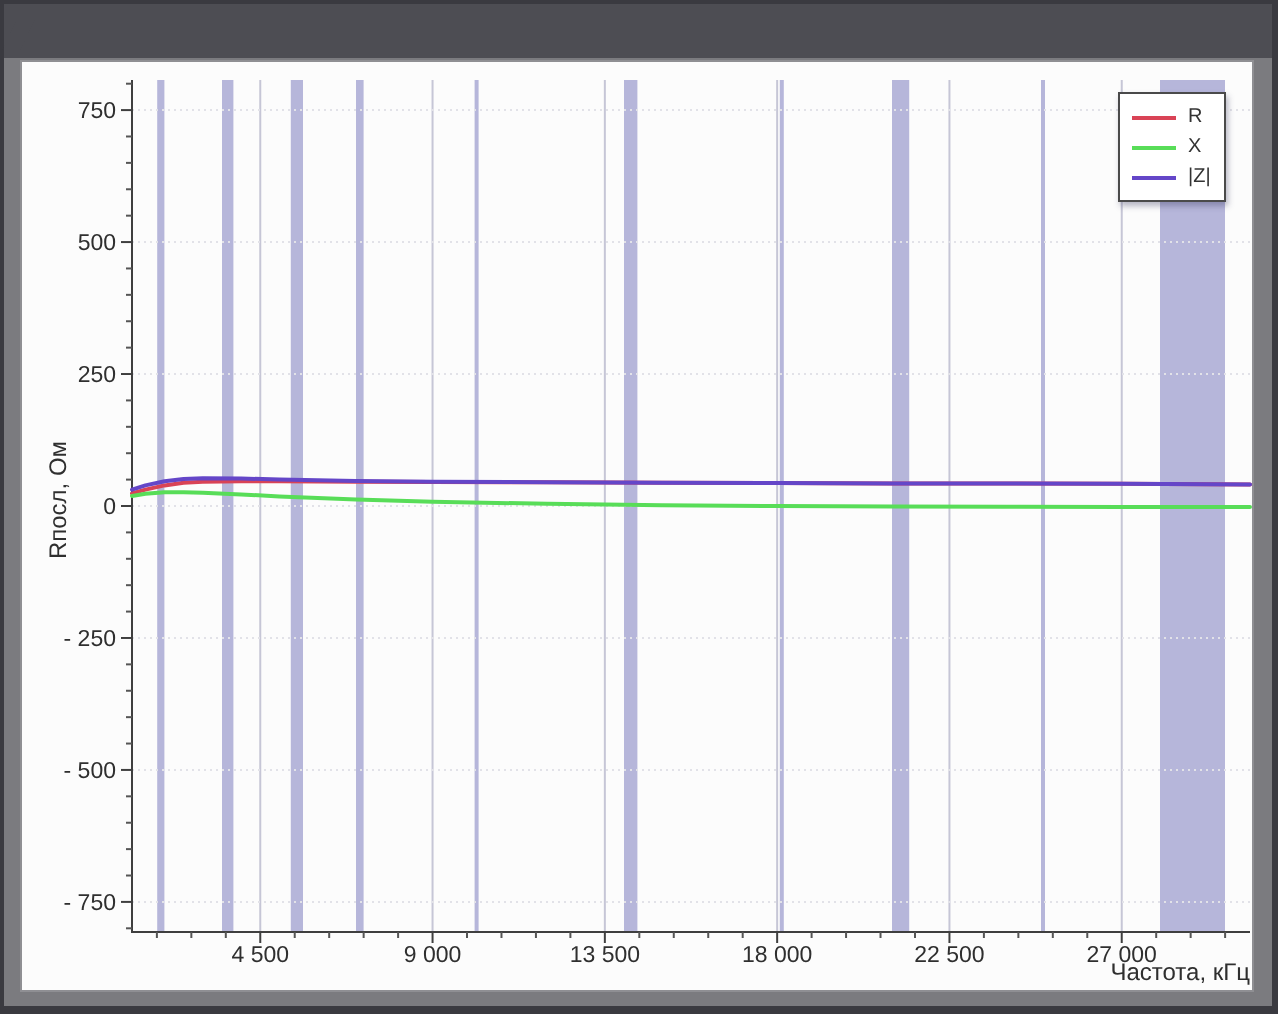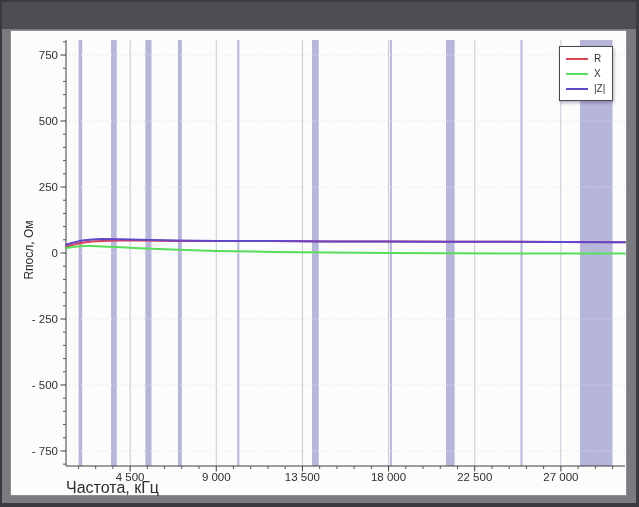--- a/index.html
+++ b/index.html
@@ -11,21 +11,21 @@
   .tab{position:relative;height:21px;margin-right:-9px;padding:0;background:#92959e;clip-path:polygon(10px 0,calc(100% - 10px) 0,100% 100%,0 100%);z-index:1;cursor:pointer;}
   .tab-face{position:absolute;inset:1px;background:#4c4c52;clip-path:polygon(9px 0,calc(100% - 9px) 0,100% 100%,0 100%);display:flex;align-items:center;justify-content:center;padding:0 16px;}
   .tab-label{font-size:10px;color:#41a2e6;white-space:nowrap;}
   .tab.active{z-index:3;background:#a7abb3;height:22px;}
   .tab.active .tab-face{background:#f3f4f6;}
   .tab.active .tab-label{color:#1e6fc0;font-weight:bold;}
   
   .panel{position:absolute;left:8px;top:28px;width:617px;height:466px;background:#fcfcfc;border:1px solid #8f8f93;box-sizing:border-box;}
   .panel svg{position:absolute;left:0;top:0;}
   .ytitle{position:absolute;left:18px;top:219px;transform:translate(-50%,-50%) rotate(-90deg);font-size:12px;color:#2f2f2f;white-space:nowrap;}
-  .xtitle{position:absolute;left:55px;width:559px;top:448px;text-align:left;font-size:16px;color:#2f2f2f;}
+  .xtitle{position:absolute;left:55px;width:559px;top:448px;text-align:right;font-size:12px;color:#2f2f2f;}
   
   .legend{position:absolute;left:548px;top:15px;background:#ffffff;border:1px solid #4a4a4a;box-shadow:1px 2px 3px rgba(50,50,90,.35);padding:4px 7px 4px 6px;}
   .legend-row{display:flex;align-items:center;gap:6px;height:15px;}
   .legend-line{display:inline-block;width:22px;height:2px;}
   .legend-label{font-size:10px;color:#333;}
 </style>
 </head>
 <body>
 
 <div class="window">

